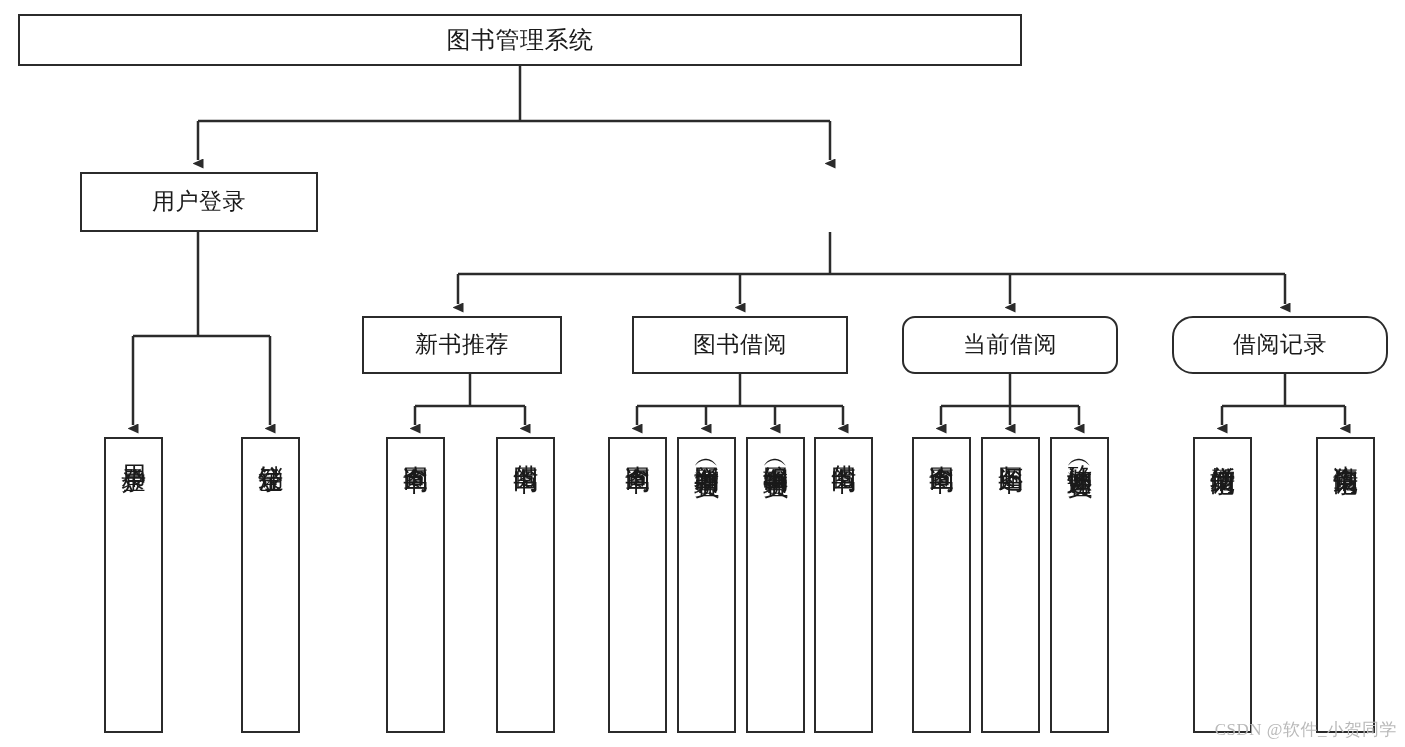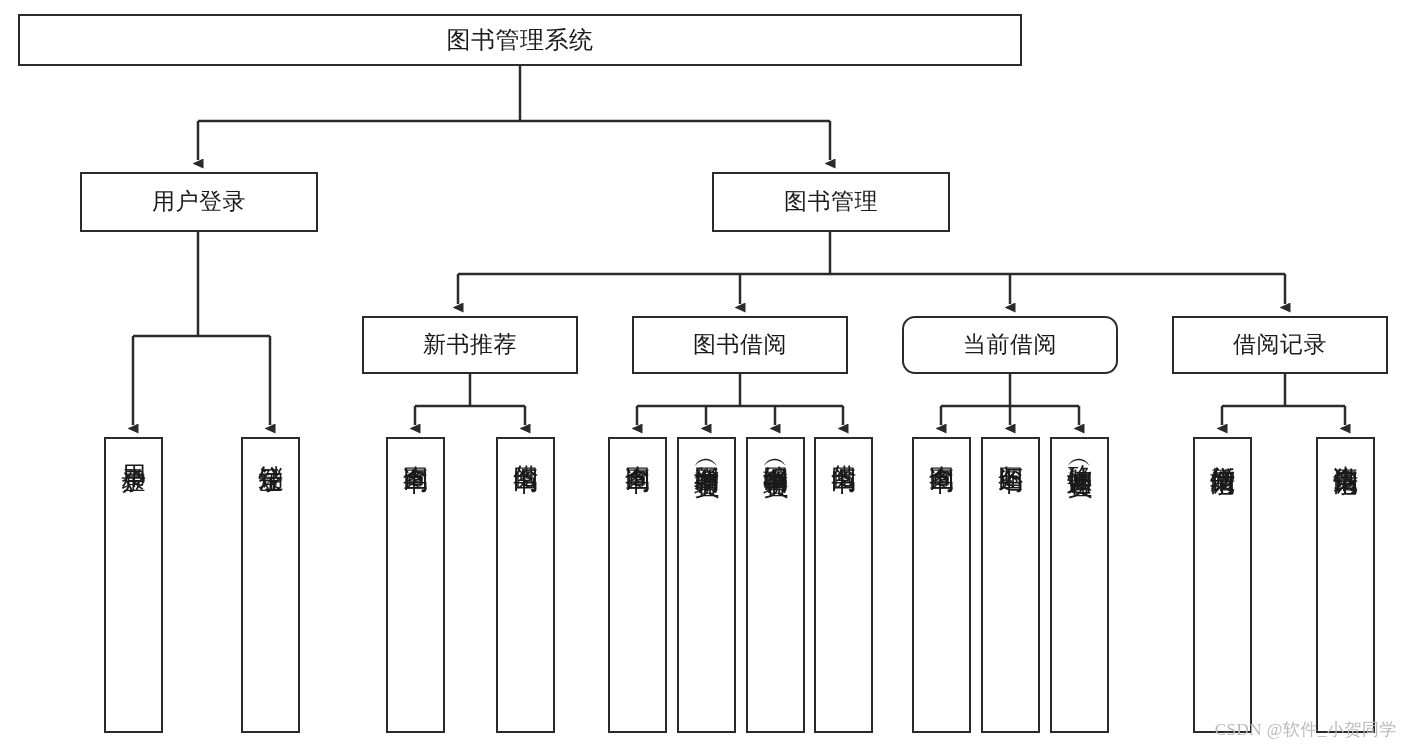--- a/index.html
+++ b/index.html
@@ -130,34 +130,31 @@
     </g>
   </svg>
 
   <div class="node root horizontal" style="left:18px; top:14px; width:1004px; height:52px;">
     <span class="node-label">图书管理系统</span>
   </div>
 
   <div class="node horizontal" style="left:80px; top:172px; width:238px; height:60px;">
     <span class="node-label">用户登录</span>
   </div>
-  <div class="node horizontal" style="left:712px; top:172px; width:238px; height:60px;">
-    <span class="node-label">图书管理</span>
-  </div>
-
-  <div class="node horizontal" style="left:362px; top:316px; width:216px; height:58px;">
+
+  <div class="node horizontal" style="left:362px; top:316px; width:200px; height:58px;">
     <span class="node-label">新书推荐</span>
   </div>
   <div class="node horizontal" style="left:632px; top:316px; width:216px; height:58px;">
     <span class="node-label">图书借阅</span>
   </div>
   <div class="node horizontal" style="left:902px; top:316px; width:216px; height:58px;border-radius:13px;">
     <span class="node-label">当前借阅</span>
   </div>
-  <div class="node horizontal" style="left:1172px; top:316px; width:216px; height:58px;">
+  <div class="node horizontal" style="left:1172px; top:316px; width:216px; height:58px;border-radius:21px;">
     <span class="node-label">借阅记录</span>
   </div>
 
   <div class="node leaf" style="left:104px; top:437px; width:59px; height:296px;">
     <span class="node-label">用户登录</span>
   </div>
   <div class="node leaf" style="left:241px; top:437px; width:59px; height:296px;">
     <span class="node-label">注销登录</span>
   </div>
 

